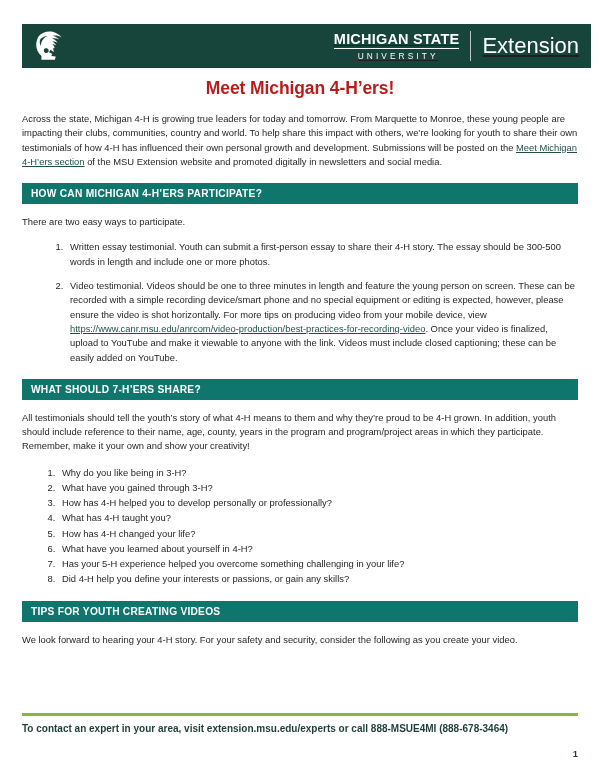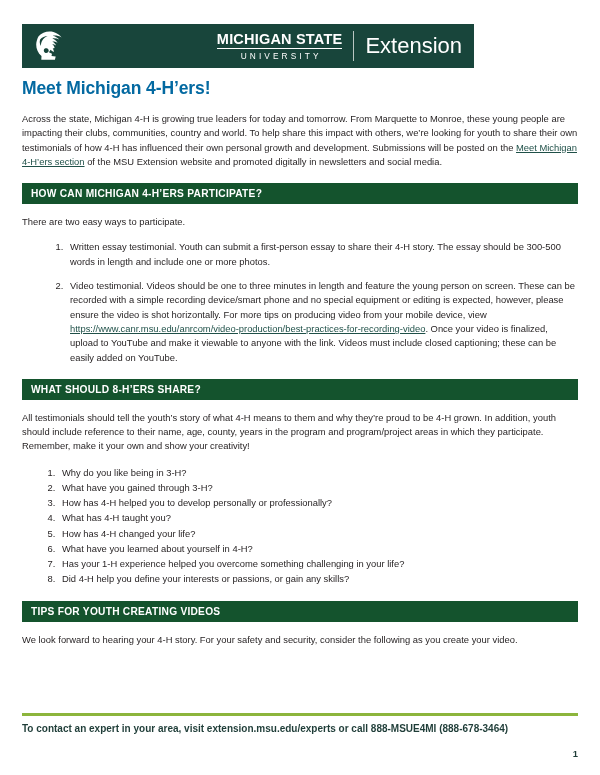--- a/index.html
+++ b/index.html
@@ -14,26 +14,27 @@
     font-family: "Liberation Sans", sans-serif;
     color: #231f20;
     overflow: hidden;
   }
 
   
   .masthead {
     position: absolute;
     left: 22px;
     top: 24px;
-    width: 452px;
+    width: 569px;
     height: 44px;
     background: #18453b;
     display: flex;
     align-items: center;
     justify-content: space-between;
+    text-decoration: underline;
   }
   .helmet-wrap {
     width: 44px;
     height: 44px;
     display: flex;
     align-items: center;
     justify-content: center;
     margin-left: 6px;
   }
   .helmet-wrap svg { display: block; }
@@ -89,40 +90,41 @@
     position: absolute;
     left: 22px;
     top: 78px;
     width: 556px;
   }
 
   h1.doc-title {
     margin: 0 0 13px 0;
     font-size: 17.5px;
     font-weight: bold;
-    color: #0369a1;
+    color: #b91c1c;
     letter-spacing: -0.1px;
+    text-align: center;
   }
 
   p.body-text {
     margin: 0 0 11px 0;
     font-size: 9.4px;
     line-height: 1.52;
     color: #231f20;
     text-align: left;
   }
   p.body-text:last-child { margin-bottom: 0; }
 
   a.doclink {
     color: #1f5048;
     text-decoration: underline;
   }
 
   .section-bar {
-    background: #14532d;
+    background: #0f766e;
     color: #ffffff;
     font-size: 10.2px;
     font-weight: bold;
     letter-spacing: 0.25px;
     padding: 5px 8px 5px 9px;
     margin: 14px 0 11px 0;
     box-sizing: border-box;
   }
 
   ol.numlist {
@@ -210,32 +212,32 @@
 
   <p class="body-text">There are two easy ways to participate.</p>
 
   <ol class="numlist">
     <li>
       <span>Written essay testimonial. Youth can submit a first-person essay to share their 4-H story. The essay should be 300-500 words in length and include one or more photos.</span>
     </li>
     <li><span>Video testimonial. Videos should be one to three minutes in length and feature the young person on screen. These can be recorded with a simple recording device/smart phone and no special equipment or editing is expected, however, please ensure the video is shot horizontally. For more tips on producing video from your mobile device, view </span><a class="doclink" href="#">https://www.canr.msu.edu/anrcom/video-production/best-practices-for-recording-video</a><span>. Once your video is finalized, upload to YouTube and make it viewable to anyone with the link. Videos must include closed captioning; these can be easily added on YouTube.</span></li>
   </ol>
 
-  <div class="section-bar">WHAT SHOULD 8-H’ERS SHARE?</div>
+  <div class="section-bar">WHAT SHOULD 7-H’ERS SHARE?</div>
 
   <p class="body-text">All testimonials should tell the youth’s story of what 4-H means to them and why they’re proud to be 4-H grown. In addition, youth should include reference to their name, age, county, years in the program and program/project areas in which they participate. Remember, make it your own and show your creativity!</p>
 
   <ol class="qlist">
     <li>Why do you like being in 3-H?</li>
     <li>What have you gained through 3-H?</li>
     <li>How has 4-H helped you to develop personally or professionally?</li>
     <li>What has 4-H taught you?</li>
     <li>How has 4-H changed your life?</li>
     <li>What have you learned about yourself in 4-H?</li>
-    <li>Has your 1-H experience helped you overcome something challenging in your life?</li>
+    <li>Has your 5-H experience helped you overcome something challenging in your life?</li>
     <li>Did 4-H help you define your interests or passions, or gain any skills?</li>
   </ol>
 
   <div class="section-bar">TIPS FOR YOUTH CREATING VIDEOS</div>
 
   <p class="body-text">We look forward to hearing your 4-H story. For your safety and security, consider the following as you create your video.</p>
 
 </div>
 
 <div class="footer">

